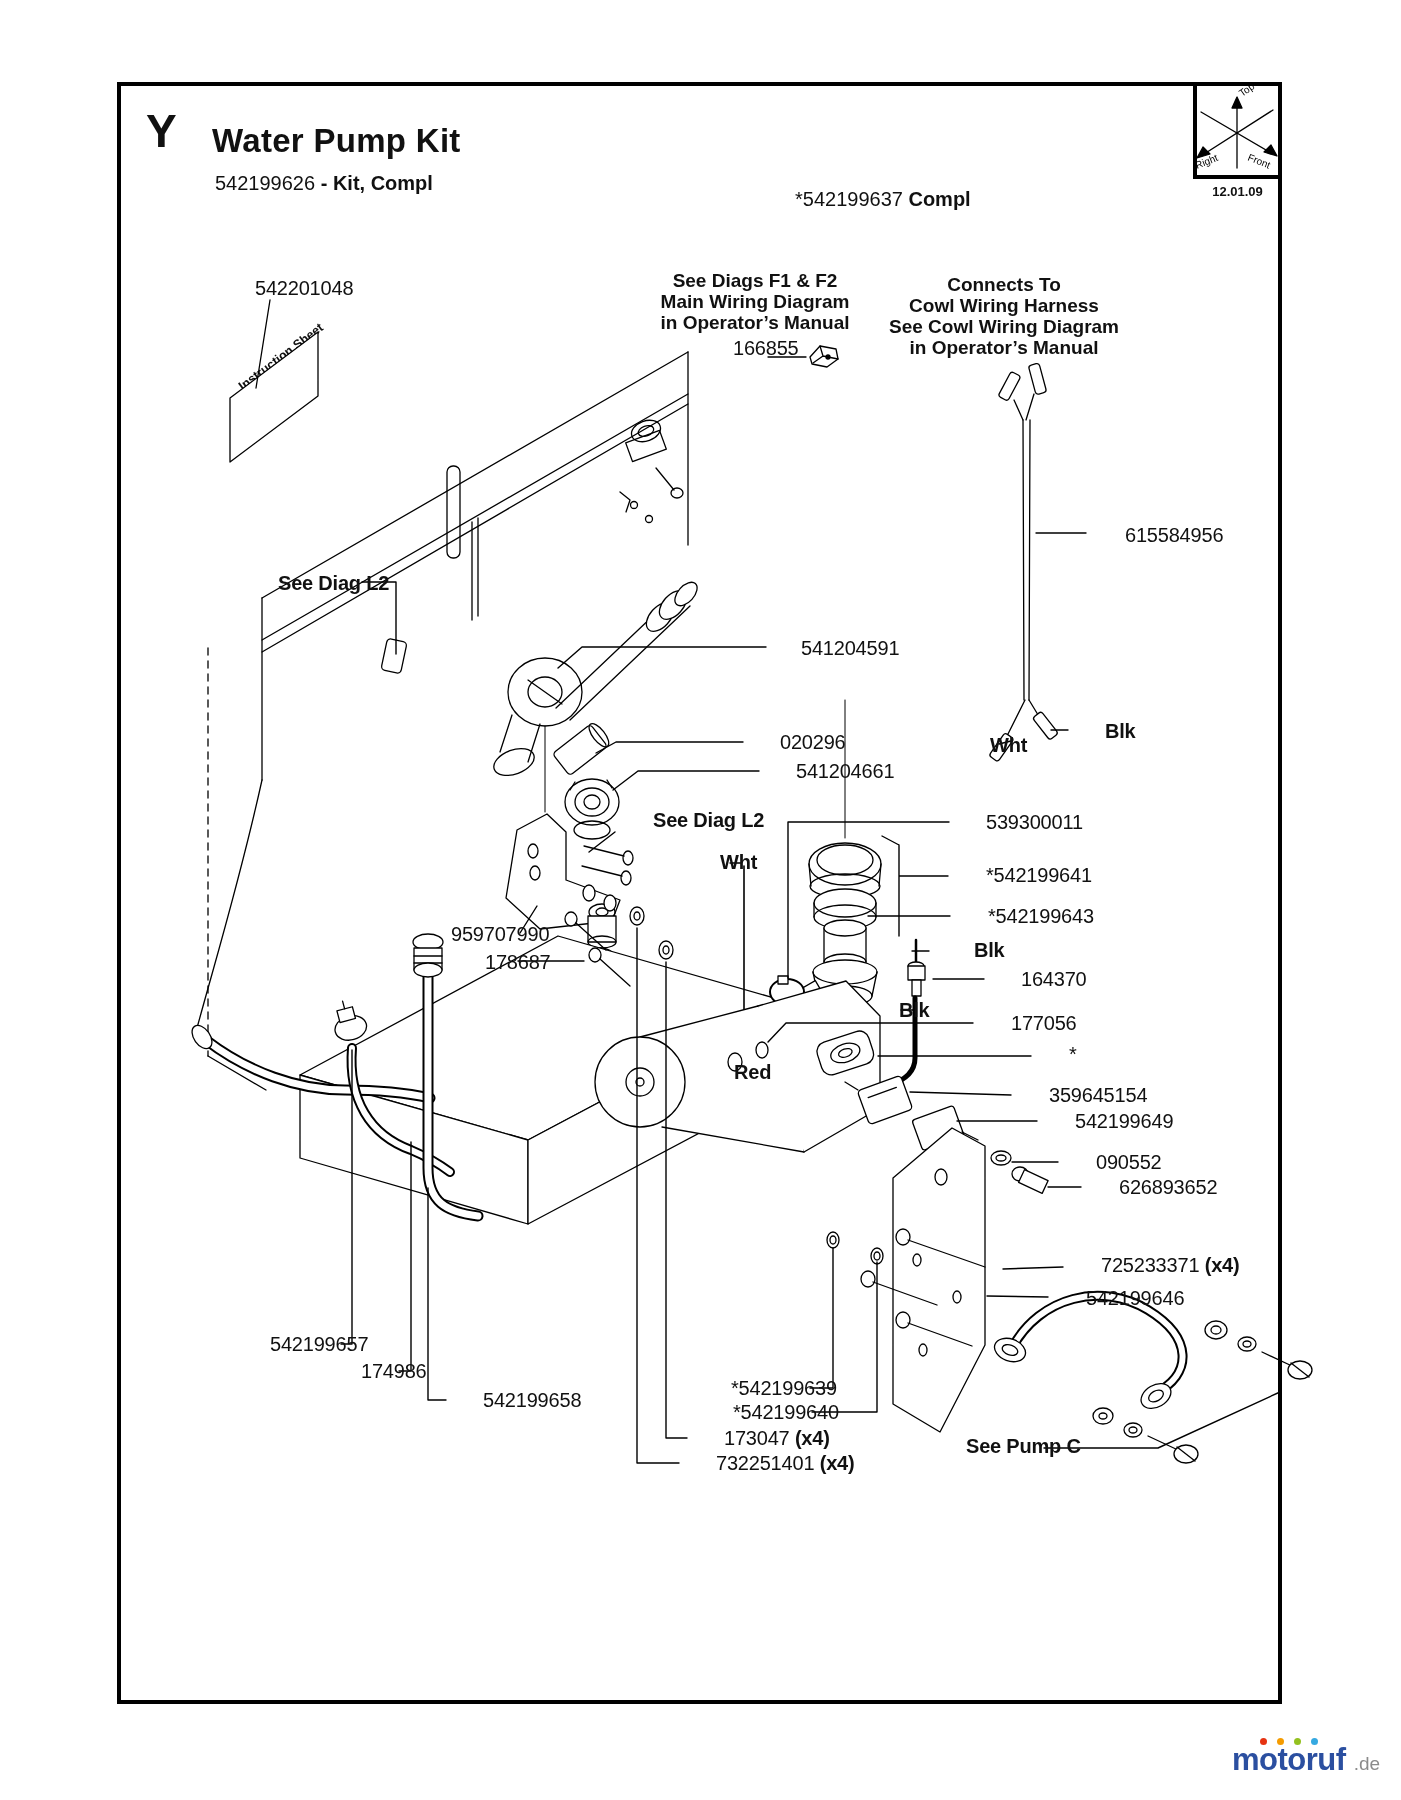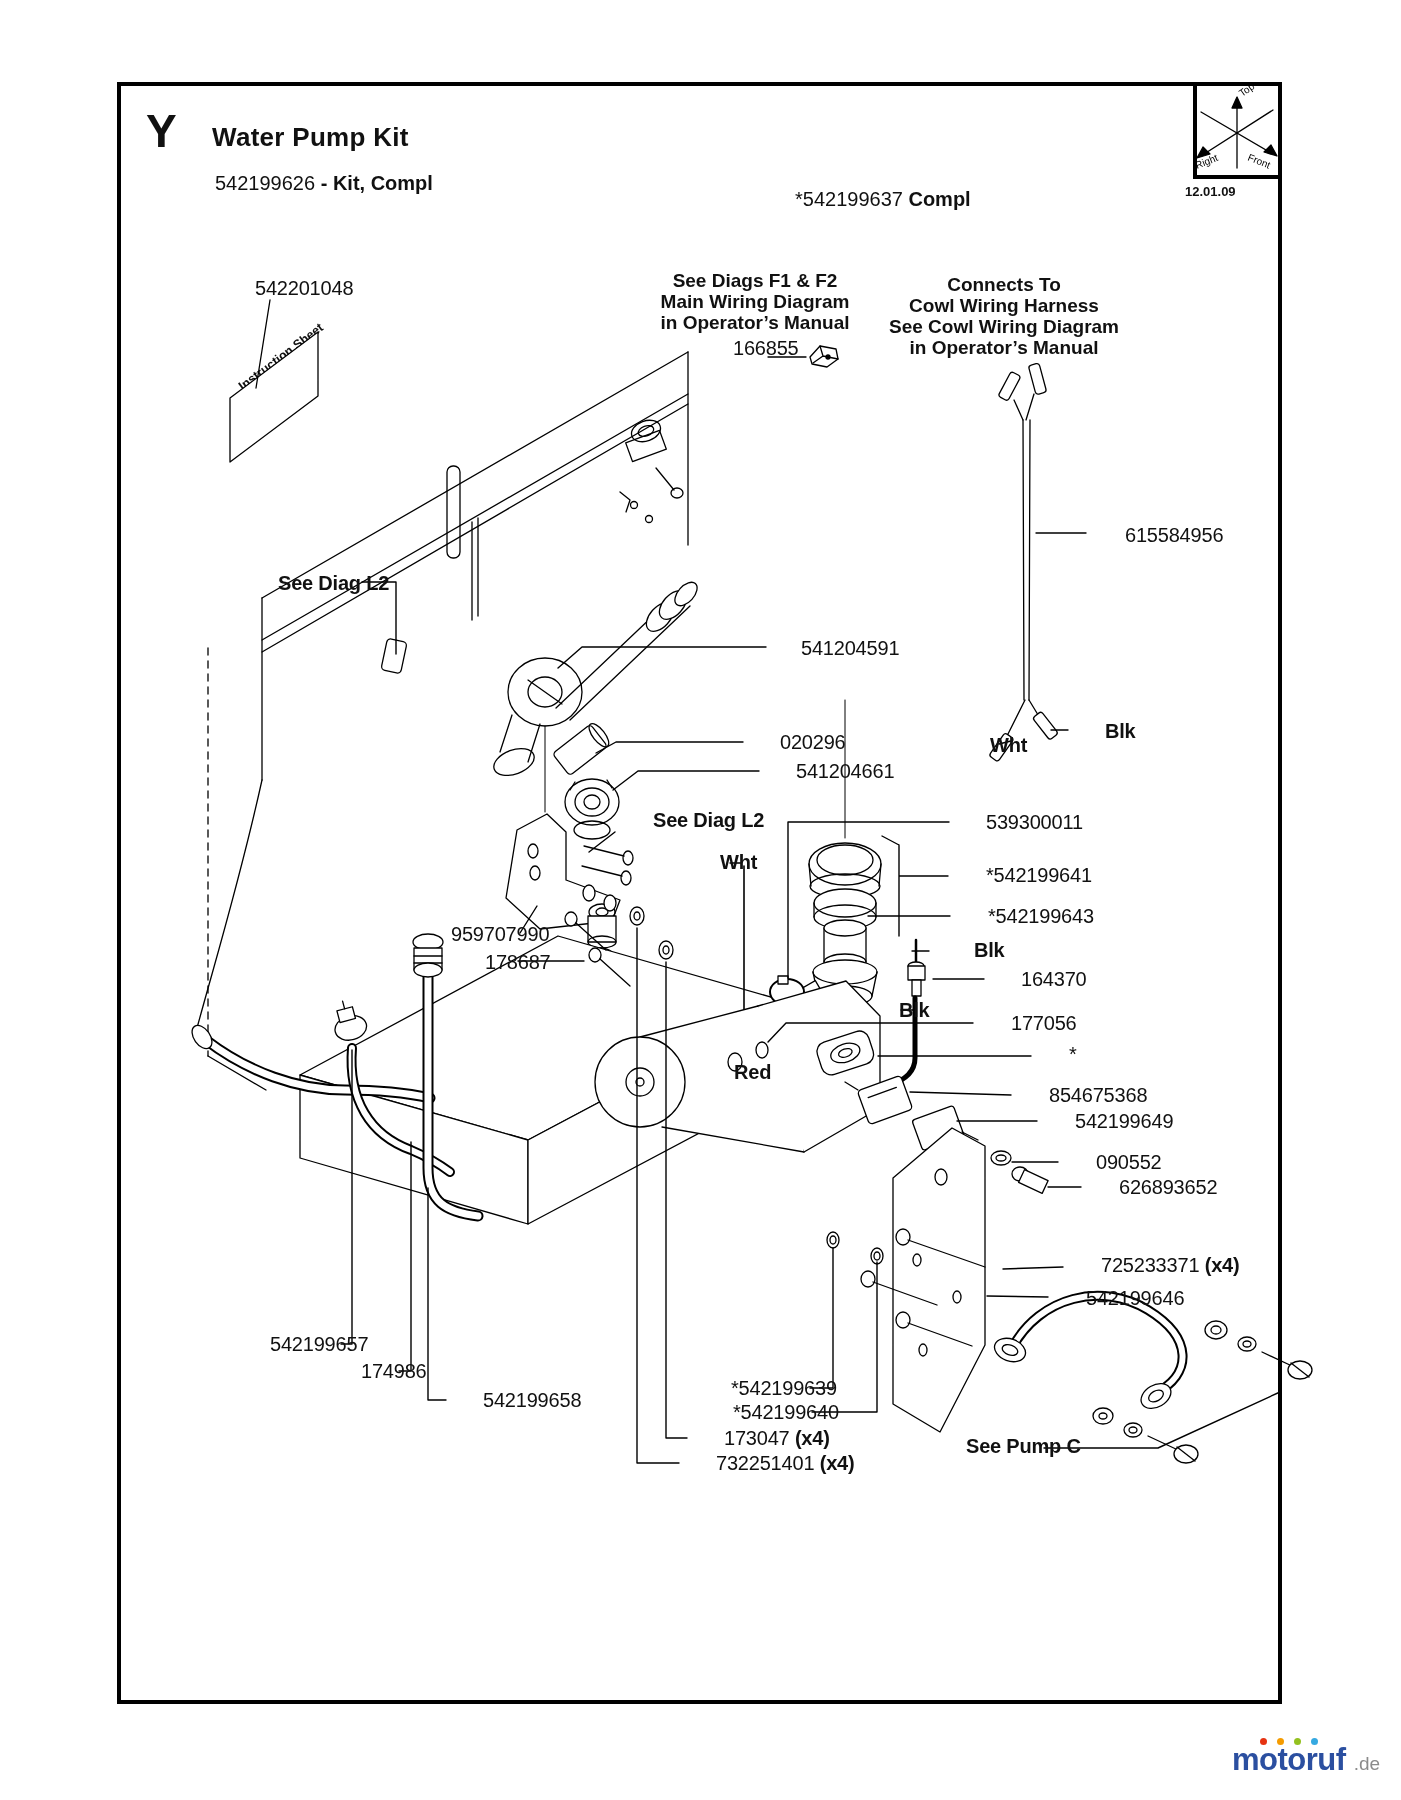--- a/index.html
+++ b/index.html
@@ -2,24 +2,24 @@
 <html><head>
 <meta charset="utf-8">
 <style>
   html,body{margin:0;padding:0;background:#fff;}
   #page{position:relative;width:1401px;height:1800px;background:#fff;
         font-family:"Liberation Sans","DejaVu Sans",sans-serif;color:#111;overflow:hidden;}
   .frame{position:absolute;left:117px;top:82px;width:1165px;height:1622px;
          border:4px solid #000;box-sizing:border-box;}
   .compassBox{position:absolute;left:1193px;top:82px;width:89px;height:97px;
          border:4px solid #000;box-sizing:border-box;background:#fff;}
-  .dateStamp{position:absolute;left:1185px;top:184px;width:105px;
+  .dateStamp{position:absolute;left:1185px;top:184px;width:105px;text-align:center;
          font-size:13px;font-weight:bold;}
   .sectionLetter{position:absolute;left:146px;top:104px;font-size:46px;font-weight:bold;}
-  .pageTitle{position:absolute;left:212px;top:122px;font-size:26px;font-weight:bold;letter-spacing:.3px;}
+  .pageTitle{position:absolute;left:212px;top:122px;font-size:33px;font-weight:bold;letter-spacing:.3px;}
   .kitLine{position:absolute;left:215px;top:172px;font-size:20px;}
   .kitLine b{font-weight:bold;}
   .complNote{position:absolute;left:795px;top:188px;font-size:20px;}
   .complNote b{font-weight:bold;}
   .note{position:absolute;text-align:center;font-size:19px;font-weight:bold;line-height:21px;white-space:nowrap;}
   #note-main{left:630px;top:270px;width:250px;}
   #note-cowl{left:879px;top:274px;width:250px;}
   .lbl{position:absolute;font-size:20px;white-space:nowrap;letter-spacing:-.2px;margin-left:33px;}
   .lbl b{font-weight:bold;}
   .sheetLabel{position:absolute;left:236px;top:382px;font-size:12.5px;font-weight:bold;
@@ -359,21 +359,21 @@
       <div class="lbl" style="left: 452px; top: 951px;"><span>178687</span></div>
       <div class="lbl" style="left: 953px; top: 811px;"><span>539300011</span></div>
       <div class="lbl" style="left: 953px; top: 864px;"><span>*542199641</span></div>
       <div class="lbl" style="left: 955px; top: 905px;"><span>*542199643</span></div>
       <div class="lbl" style="left: 941px; top: 939px;"><b>Blk</b></div>
       <div class="lbl" style="left: 988px; top: 968px;"><span>164370</span></div>
       <div class="lbl" style="left: 866px; top: 999px;"><b>Blk</b></div>
       <div class="lbl" style="left: 978px; top: 1012px;"><span>177056</span></div>
       <div class="lbl" style="left: 701px; top: 1061px;"><b>Red</b></div>
       <div class="lbl" style="left: 1036px; top: 1043px;"><span>*</span></div>
-      <div class="lbl" style="left: 1016px; top: 1084px;"><span>854675368</span></div>
+      <div class="lbl" style="left: 1016px; top: 1084px;"><span>359645154</span></div>
       <div class="lbl" style="left: 1042px; top: 1110px;"><span>542199649</span></div>
       <div class="lbl" style="left: 1063px; top: 1151px;"><span>090552</span></div>
       <div class="lbl" style="left: 1086px; top: 1176px;"><span>626893652</span></div>
       <div class="lbl" style="left: 1068px; top: 1254px;"><span>725233371 </span><b>(x4)</b></div>
       <div class="lbl" style="left: 1053px; top: 1287px;"><span>542199646</span></div>
       <div class="lbl" style="left: 237px; top: 1333px;"><span>542199657</span></div>
       <div class="lbl" style="left: 328px; top: 1360px;"><span>174986</span></div>
       <div class="lbl" style="left: 450px; top: 1389px;"><span>542199658</span></div>
       <div class="lbl" style="left: 698px; top: 1377px;"><span>*542199639</span></div>
       <div class="lbl" style="left: 700px; top: 1401px;"><span>*542199640</span></div>

